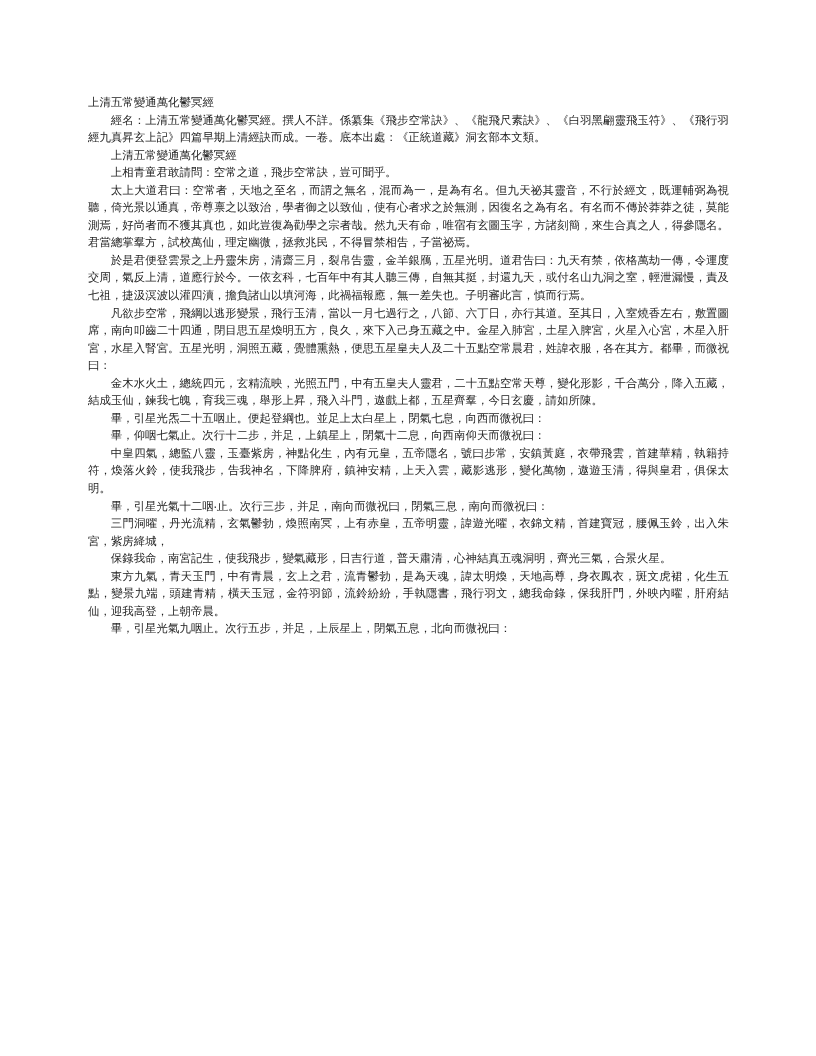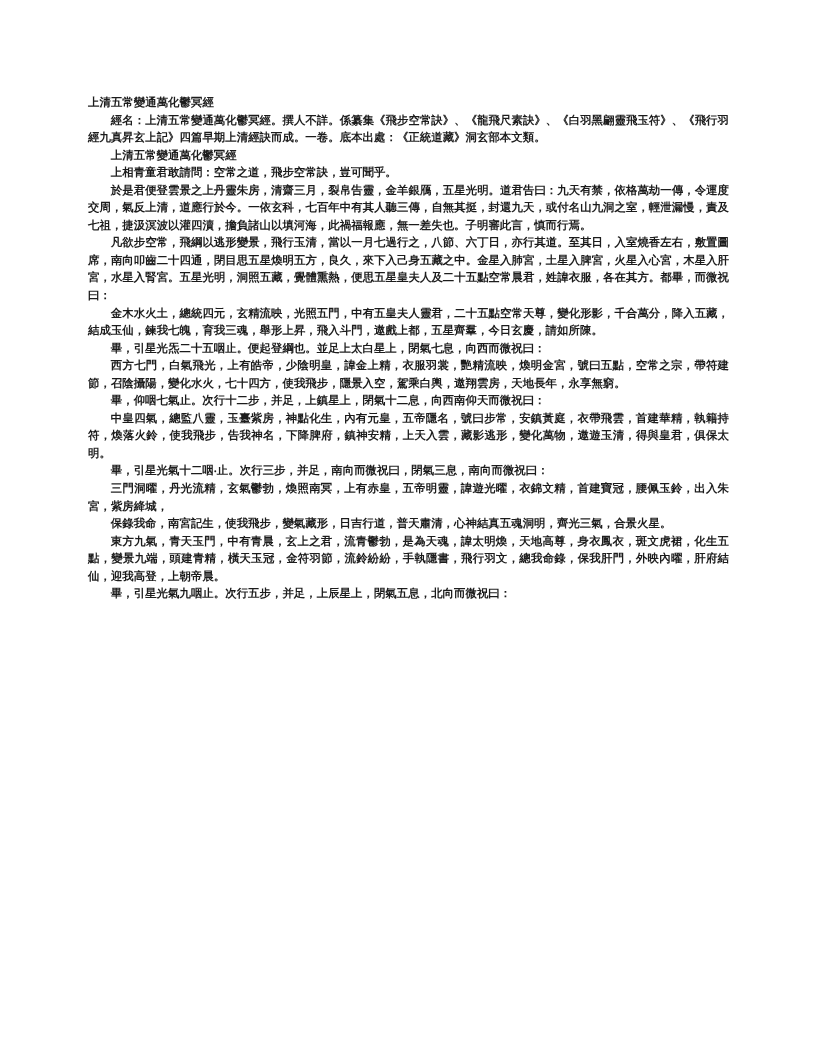--- a/index.html
+++ b/index.html
@@ -33,21 +33,20 @@
     font-size: 11.4px;
     line-height: 17.55px;
     letter-spacing: 0.05px;
     text-align: justify;
     text-justify: inter-character;
     word-break: break-all;
     margin: 0;
     padding: 0;
     color: #1c1c1c;
     font-family: "DejaVu Serif", "Liberation Serif", serif;
-    font-weight: bold;
   }
   .para.indent {
     text-indent: 2em;
   }
   .para.flush {
     text-indent: 0;
   }
 </style>
 </head>
 <body>
@@ -57,30 +56,30 @@
 
     <p class="para flush">上清五常變通萬化鬱冥經</p>
 
     <p class="para indent">經名：上清五常變通萬化鬱冥經。撰人不詳。係纂集《飛步空常訣》、《龍飛尺素訣》、《白羽黑翩靈飛玉符》、《飛行羽經九真昇玄上記》四篇早期上清經訣而成。一卷。底本出處：《正統道藏》洞玄部本文類。</p>
 
     <p class="para indent">上清五常變通萬化鬱冥經</p>
 
 
     <p class="para indent">上相青童君敢請問：空常之道，飛步空常訣，豈可聞乎。</p>
 
+    <p class="para indent">太上大道君曰：空常者，天地之至名，而謂之無名，混而為一，是為有名。但九天祕其靈音，不行於經文，既運輔弼為視聽，倚光景以通真，帝尊禀之以致治，學者御之以致仙，使有心者求之於無測，因復名之為有名。有名而不傳於莽莽之徒，莫能測焉，好尚者而不獲其真也，如此豈復為勸學之宗者哉。然九天有命，唯宿有玄圖玉字，方諸刻簡，來生合真之人，得參隱名。君當總掌羣方，試校萬仙，理定幽微，拯救兆民，不得冒禁相告，子當祕焉。</p>
 
     <p class="para indent">於是君便登雲景之上丹靈朱房，清齋三月，裂帛告靈，金羊銀鴈，五星光明。道君告曰：九天有禁，依格萬劫一傳，令運度交周，氣反上清，道應行於今。一依玄科，七百年中有其人聽三傳，自無其挺，封還九天，或付名山九洞之室，輕泄漏慢，責及七祖，捷汲溟波以灌四瀆，擔負諸山以填河海，此禍福報應，無一差失也。子明審此言，慎而行焉。</p>
 
     <p class="para indent">凡欲步空常，飛綱以逃形變景，飛行玉清，當以一月七過行之，八節、六丁日，亦行其道。至其日，入室燒香左右，敷置圖席，南向叩齒二十四通，閉目思五星煥明五方，良久，來下入己身五藏之中。金星入肺宮，土星入脾宮，火星入心宮，木星入肝宮，水星入腎宮。五星光明，洞照五藏，覺體熏熱，便思五星皇夫人及二十五點空常晨君，姓諱衣服，各在其方。都畢，而微祝曰：</p>
 
     <p class="para indent">金木水火土，總統四元，玄精流映，光照五門，中有五皇夫人靈君，二十五點空常天尊，變化形影，千合萬分，降入五藏，結成玉仙，鍊我七魄，育我三魂，舉形上昇，飛入斗門，遨戲上都，五星齊羣，今日玄慶，請如所陳。</p>
 
     <p class="para indent">畢，引星光炁二十五咽止。便起登綱也。並足上太白星上，閉氣七息，向西而微祝曰：</p>
 
-    <p class="para indent">西方七門，白氣飛光，上有皓帝，少陰明皇，諱金上精，衣服羽裳，艷精流映，煥明金宮，號曰五點，空常之宗，帶符建節，召陰攝陽，變化水火，七十四方，使我飛步，隱景入空，駕乘白輿，遨翔雲房，天地長年，永享無窮。</p>
 
     <p class="para indent">畢，仰咽七氣止。次行十二步，并足，上鎮星上，閉氣十二息，向西南仰天而微祝曰：</p>
 
     <p class="para indent">中皇四氣，總監八靈，玉臺紫房，神點化生，內有元皇，五帝隱名，號曰步常，安鎮黃庭，衣帶飛雲，首建華精，執籍持符，煥落火鈴，使我飛步，告我神名，下降脾府，鎮神安精，上天入雲，藏影逃形，變化萬物，遨遊玉清，得與皇君，俱保太明。</p>
 
     <p class="para indent">畢，引星光氣十二咽‧止。次行三步，并足，南向而微祝曰，閉氣三息，南向而微祝曰：</p>
 
     <p class="para indent">三門洞曜，丹光流精，玄氣鬱勃，煥照南冥，上有赤皇，五帝明靈，諱遊光曜，衣錦文精，首建寶冠，腰佩玉鈴，出入朱宮，紫房絳城，</p>
 
     <p class="para indent">保錄我命，南宮記生，使我飛步，變氣藏形，日吉行道，普天肅清，心神結真五魂洞明，齊光三氣，合景火星。</p>

